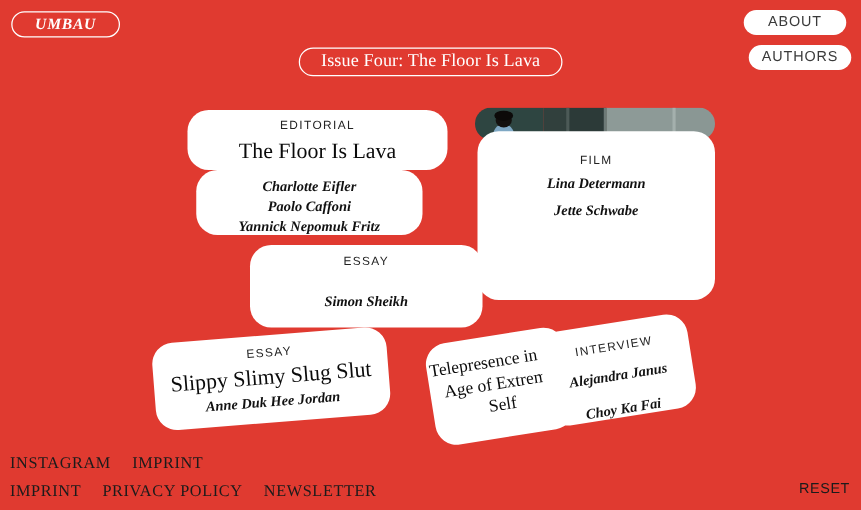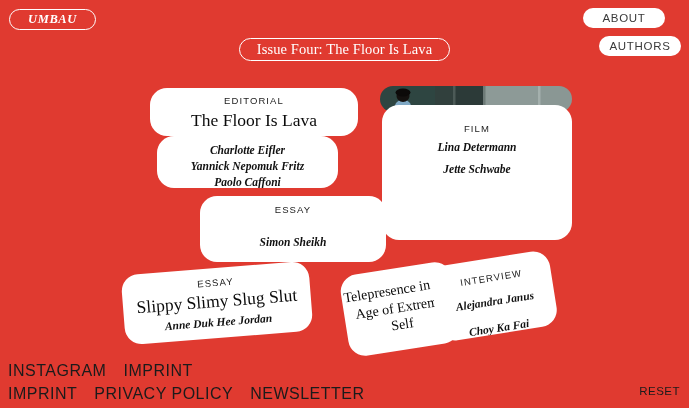--- a/index.html
+++ b/index.html
@@ -64,21 +64,21 @@
     border-radius: 999px;
     color: #3a3a3a;
     font-size: 11.5px;
     letter-spacing: 0.7px;
     box-sizing: border-box;
     white-space: nowrap;
     border: none;
     cursor: pointer;
     font-family: "Liberation Sans", sans-serif;
   }
-  #about-button  { right: 24px; top: 8px;  width: 82px; height: 20px; }
+  #about-button  { right: 12px; top: 8px;  width: 82px; height: 20px; }
   #authors-button{ right: 8px; top: 36px; width: 82px; height: 20px; }
 
   
   .card {
     position: absolute;
     background: #ffffff;
     border-radius: 17px;
     box-sizing: border-box;
     text-align: center;
     color: #111111;
@@ -182,22 +182,22 @@
   
   .footer-row {
     position: absolute;
     display: flex;
     align-items: center;
     gap: 17px;
   }
   #footer-row-social { left: 8px; top: 362px; }
   #footer-row-legal  { left: 8px; top: 385px; }
   .footer-link {
-    font-family: Liberation Sans, sans-serif;
-    font-size: 16px;
+    font-family: Liberation Serif, serif;
+    font-size: 13px;
     letter-spacing: 0.5px;
     color: #1b1b1b;
     cursor: pointer;
     white-space: nowrap;
   }
   #reset-button {
     position: absolute;
     right: 9px;
     top: 385px;
     font-family: "Liberation Sans", sans-serif;
@@ -226,22 +226,22 @@
   <button class="pill-solid" id="about-button">ABOUT</button>
   <button class="pill-solid" id="authors-button">AUTHORS</button>
 
   <div class="card" id="card-editorial-title">
     <div class="kicker">EDITORIAL</div>
     <div class="title">The Floor Is Lava</div>
   </div>
 
   <div class="card" id="card-editorial-authors">
     <div class="authors">Charlotte Eifler</div>
+    <div class="authors">Paolo Caffoni</div>
     <div class="authors">Yannick Nepomuk Fritz</div>
-    <div class="authors">Paolo Caffoni</div>
   </div>
 
   <div id="film-thumbnail">
     <svg width="192" height="26" viewBox="0 0 192 26" preserveAspectRatio="none">
       <rect x="0" y="0" width="55" height="26" fill="#2e4541"></rect>
       <rect x="55" y="0" width="20" height="26" fill="#31403d"></rect>
       <rect x="75" y="0" width="30" height="26" fill="#2c3a38"></rect>
       <rect x="105" y="0" width="55" height="26" fill="#8d9a97"></rect>
       <rect x="160" y="0" width="32" height="26" fill="#8a9794"></rect>
       <rect x="73" y="0" width="2.5" height="26" fill="#4c5a57"></rect>

